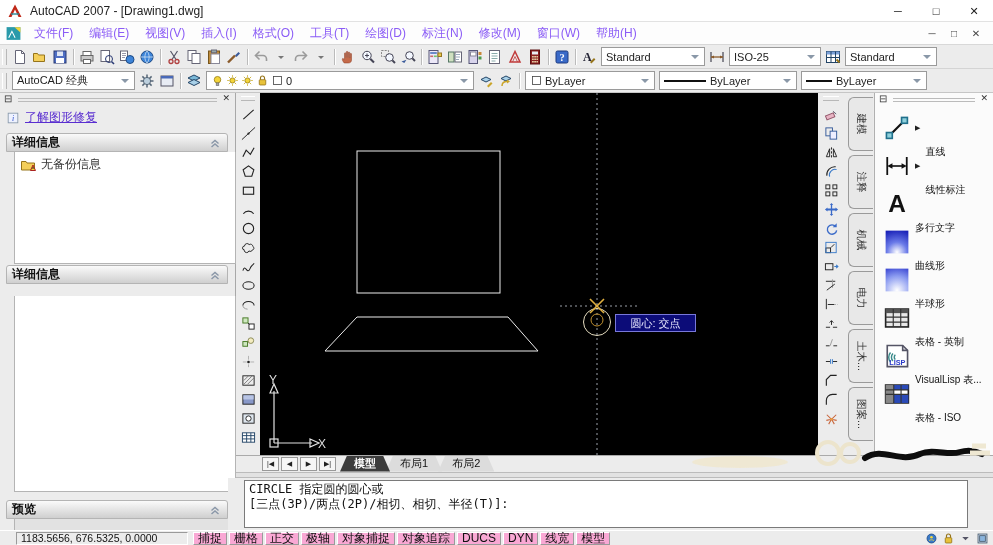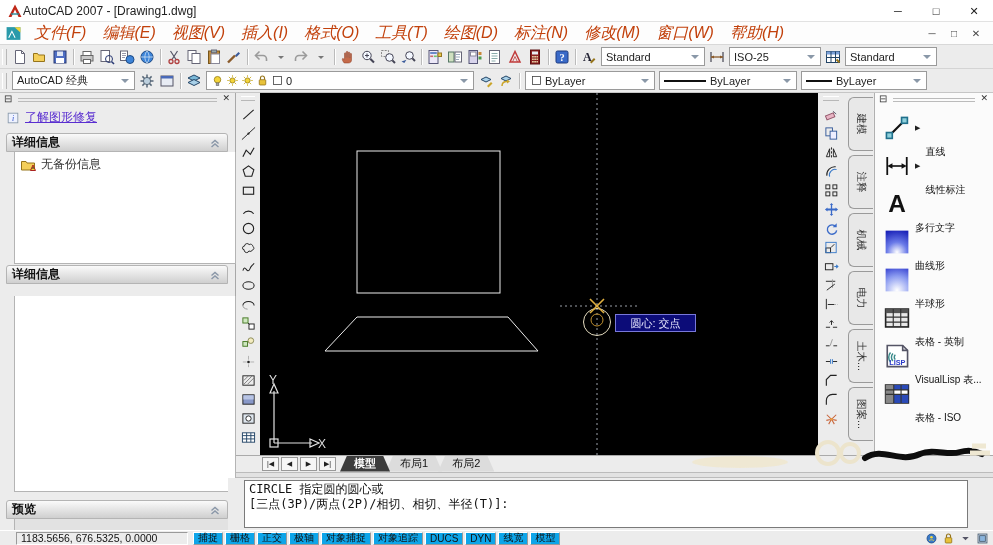--- a/index.html
+++ b/index.html
@@ -7,31 +7,31 @@
        font-family:"Liberation Sans",sans-serif;color:#1a1a1a;font-size:12px;
        -webkit-user-select:none;user-select:none;}
   .app *{box-sizing:border-box;}
   svg{display:block;}
 
   
   .titlebar{position:absolute;left:0;top:0;width:993px;height:22px;background:#ffffff;
             border-bottom:1px solid #e2e2e2;display:flex;align-items:center;}
   .ticon{width:16px;height:16px;margin-left:7px;}
   .ticon svg{width:16px;height:16px;}
-  .ttext{font-size:12px;color:#222;}
+  .ttext{margin-left:7px;font-size:12px;color:#222;}
   .tctrls{position:absolute;right:0;top:0;height:22px;display:flex;}
   .tc{width:38px;height:22px;display:flex;align-items:center;justify-content:center;
       font-size:11px;color:#222;cursor:default;}
 
   
   .menubar{position:absolute;left:0;top:22px;width:993px;height:23px;background:#fdfdfd;
            border-bottom:1px solid #d8d8d8;display:flex;align-items:center;}
   .micon{width:17px;height:17px;margin:0 4px 0 5px;}
   .micon svg{width:17px;height:17px;}
-  .menu-item{padding:3px 8px;font-size:16px;color:#c2410c;font-style:italic;}
+  .menu-item{padding:3px 8px;font-size:12px;color:#8b5cf6;}
   .mdictrls{position:absolute;right:6px;top:0;height:23px;display:flex;align-items:center;}
   .mdc{width:22px;text-align:center;font-size:10px;color:#444;}
 
   
   .tbar{position:absolute;left:0;width:993px;height:24px;background:#ececec;display:flex;
         align-items:center;border-bottom:1px solid #d4d4d4;}
   .tbar.r1{top:45px;}
   .tbar.r2{top:69px;border-bottom:1px solid #c6c6c6;}
   .grip{width:5px;height:16px;margin:0 3px 0 2px;border-left:1px solid #fff;border-right:1px solid #b8b8b8;}
   .tbtn{width:20px;height:20px;display:inline-flex;align-items:center;justify-content:center;
@@ -121,22 +121,22 @@
           border:1px solid #7a7a7a;padding:1px 4px;
           font-family:"DejaVu Sans Mono",monospace;font-size:12px;color:#111;line-height:15px;}
 
   
   .statusbar{position:absolute;left:0;top:530px;width:993px;height:15px;background:#ececec;
              border-top:1px solid #fff;display:flex;align-items:center;font-size:11px;}
   .coords{width:172px;height:13px;margin-left:16px;padding:0 4px;background:#ececec;
           border:1px solid;border-color:#9a9a9a #fff #fff #9a9a9a;display:flex;align-items:center;
           color:#111;font-size:10.5px;white-space:nowrap;}
   #status-buttons{display:flex;margin-left:5px;}
-  .sbtn{height:13px;padding:0 4px;margin-right:2px;background:#0ea5e9;display:flex;align-items:center;
-        border:1px solid;border-color:#fff #9a9a9a #9a9a9a #fff;color:#111;font-size:10px;white-space:nowrap;}
+  .sbtn{height:13px;padding:0 4px;margin-right:2px;background:#f9a8d4;display:flex;align-items:center;
+        border:1px solid;border-color:#fff #9a9a9a #9a9a9a #fff;color:#111;font-size:12px;white-space:nowrap;}
   .tray{position:absolute;right:3px;top:0;height:15px;display:flex;align-items:center;gap:2px;}
   .traybtn{width:15px;height:14px;display:flex;align-items:center;justify-content:center;}
   .traybtn svg{width:13px;height:13px;}
 
   .wm{position:absolute;left:680px;top:438px;z-index:6;pointer-events:none;}
 </style>
 </head>
 <body>
 
 <div class="app">

